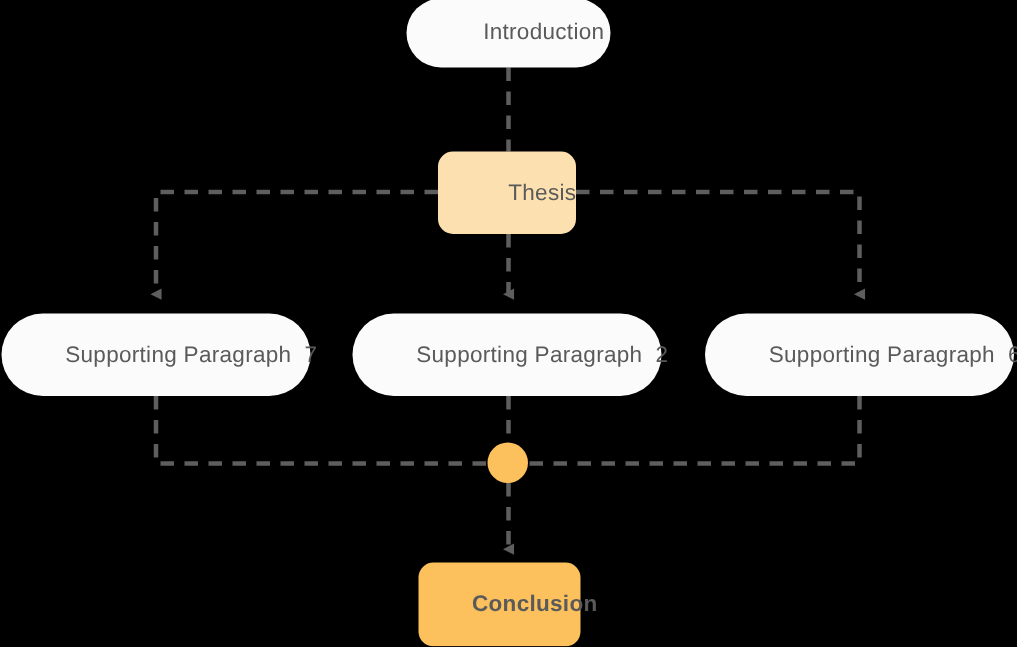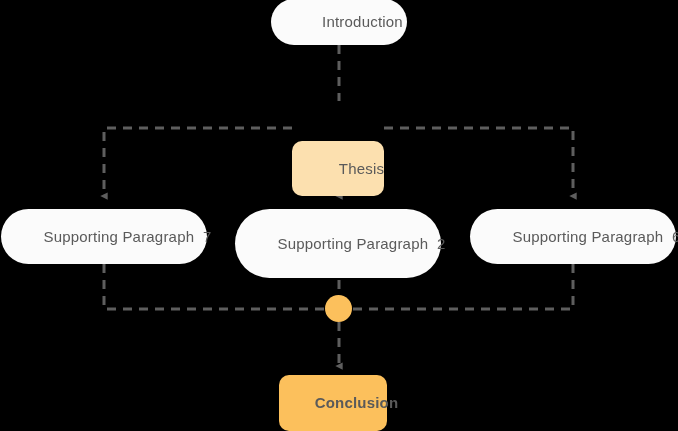--- a/index.html
+++ b/index.html
@@ -51,34 +51,33 @@
     top: -1px;
     width: 136px;
     height: 46px;
   }
   #node-thesis {
     left: 292px;
     top: 101px;
     width: 92px;
     height: 55px;
     background: #fce0af;
-    margin-top: 40px;
   }
   #node-thesis .node-label { font-size: 15px; }
   #node-sp1 {
     left: 1px;
     top: 209px;
     width: 206px;
     height: 55px;
   }
   #node-sp2 {
     left: 235px;
     top: 209px;
     width: 206px;
-    height: 69px;
+    height: 55px;
   }
   #node-sp3 {
     left: 470px;
     top: 209px;
     width: 206px;
     height: 55px;
   }
   #node-merge {
     left: 325px;
     top: 295px;

